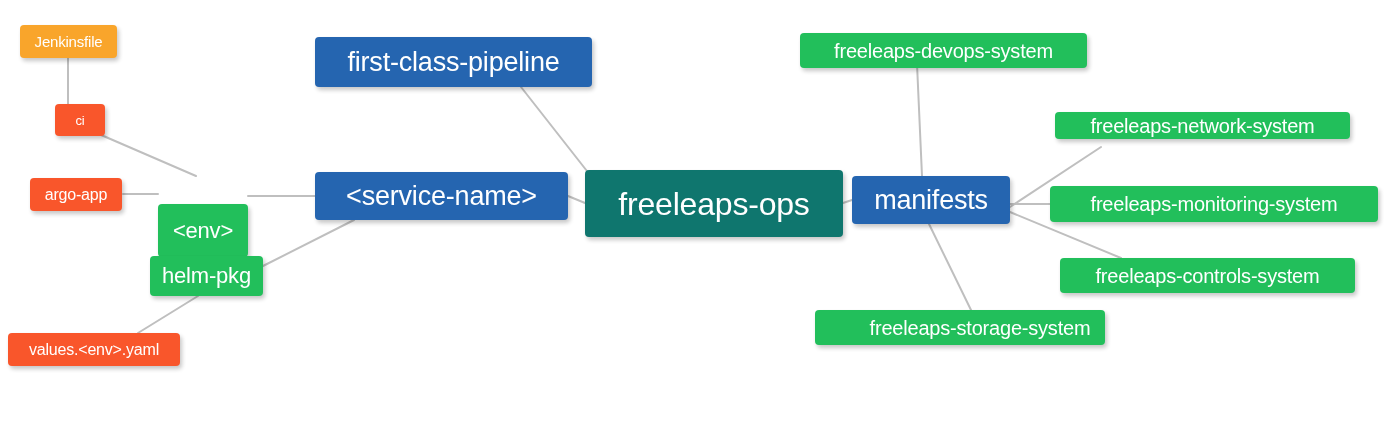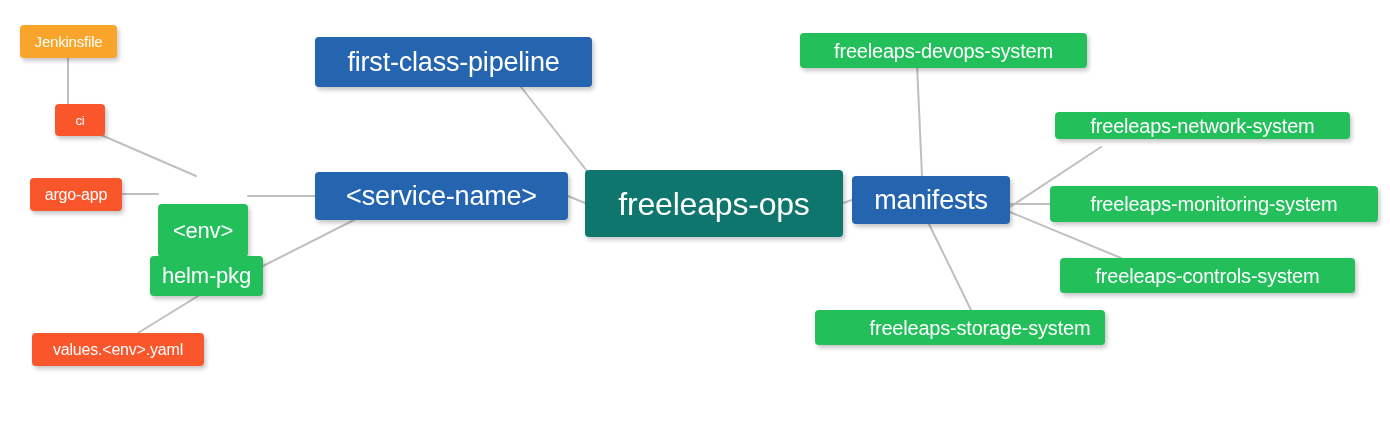--- a/index.html
+++ b/index.html
@@ -109,17 +109,17 @@
       </div>
       <div class="node c-orange" style="left: 20px; top: 25px; width: 97px; height: 33px; font-size: 15px;">
         <span class="node-label">Jenkinsfile</span>
       </div>
       <div class="node c-red" style="left: 55px; top: 104px; width: 50px; height: 32px; font-size: 13px;">
         <span class="node-label">ci</span>
       </div>
       <div class="node c-red" style="left: 30px; top: 178px; width: 92px; height: 33px; font-size: 16px;">
         <span class="node-label">argo-app</span>
       </div>
-      <div class="node c-red" style="left: 8px; top: 333px; width: 172px; height: 33px; font-size: 16px; margin-left: 24px;">
+      <div class="node c-red" style="left: 8px; top: 333px; width: 172px; height: 33px; font-size: 16px;">
         <span class="node-label">values.&lt;env&gt;.yaml</span>
       </div>
     </div>
 </div>
 
 </body></html>

